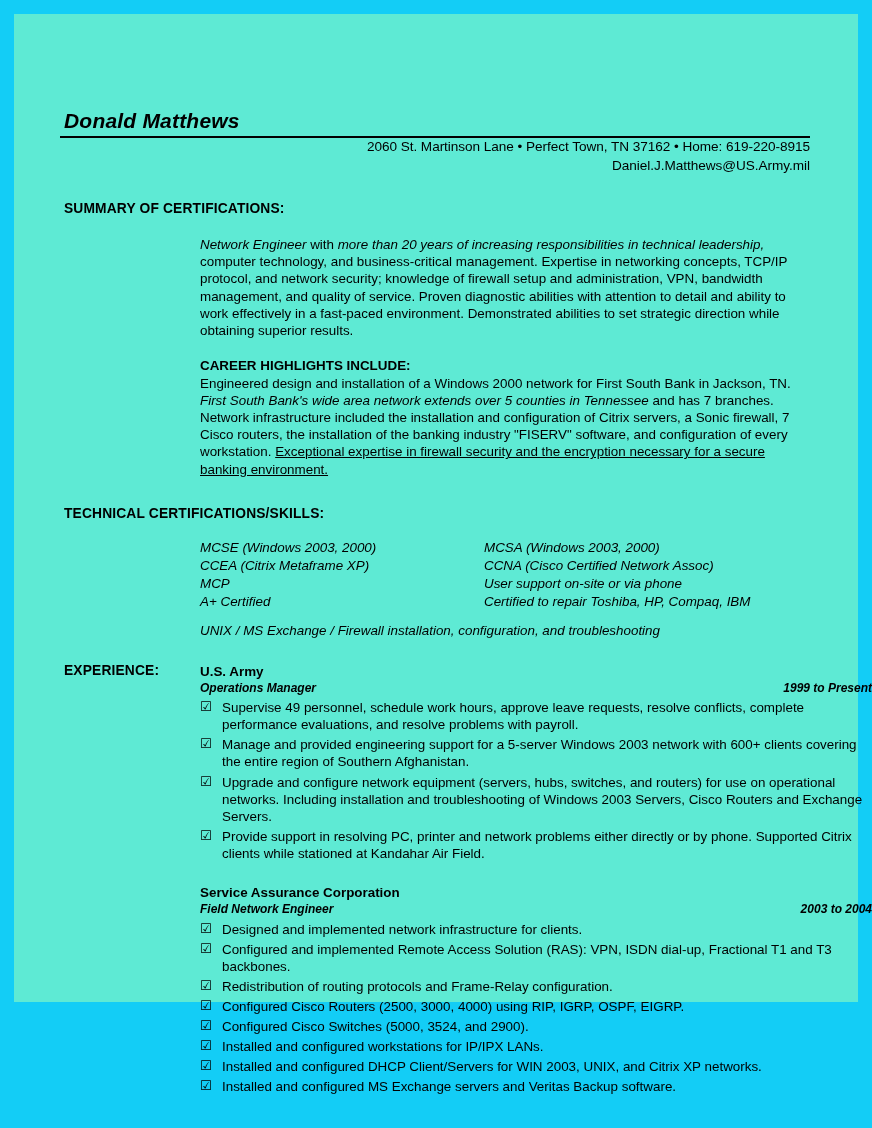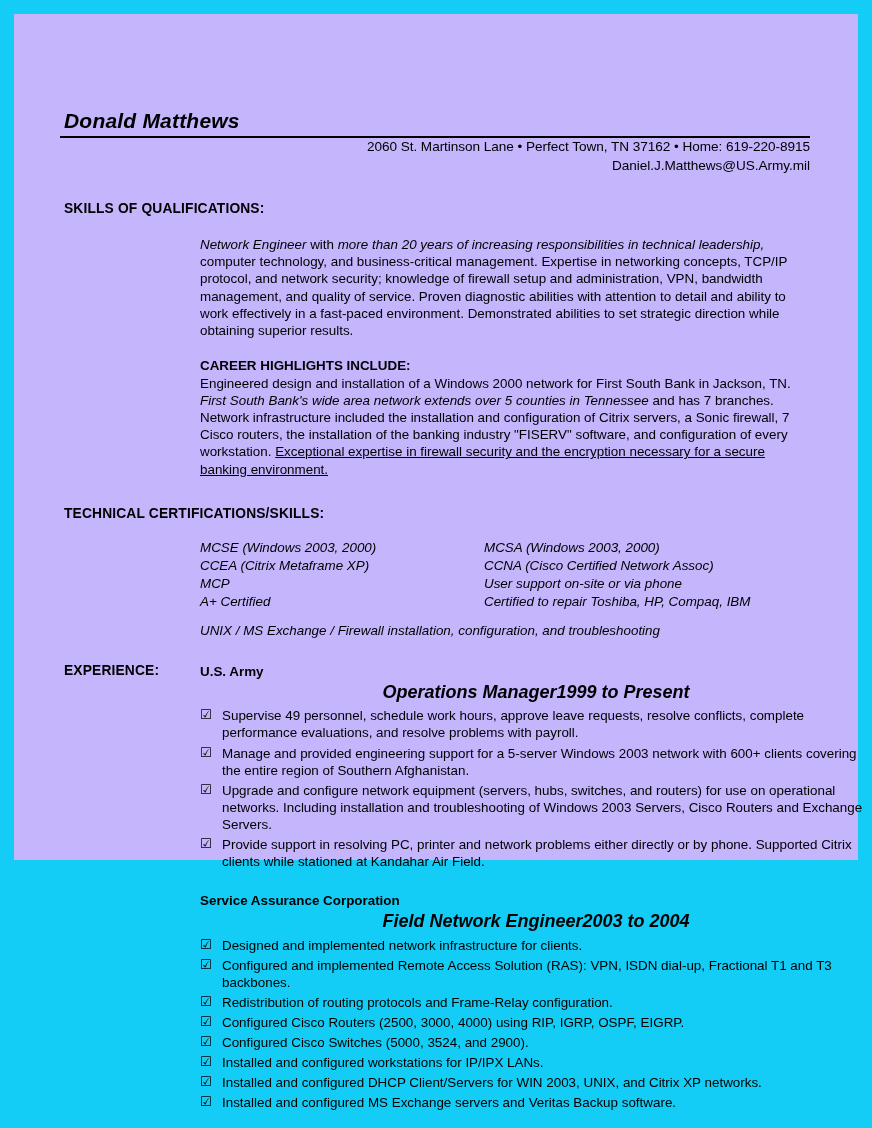--- a/index.html
+++ b/index.html
@@ -5,22 +5,22 @@
   html,body{margin:0;padding:0;}
   body{
     width:872px;height:1128px;
     background:#13cdf6;
     font-family:"Liberation Sans", sans-serif;
     overflow:hidden;
   }
   .page{
     position:absolute;
     left:14px;top:14px;
-    width:844px;height:846px;
-    background:#c4b5fd;
+    width:844px;height:988px;
+    background:#5eead4;
     box-sizing:border-box;
   }
   .sheet{
     position:absolute;
     left:46px;top:0;
     width:764px;
     color:#000;
   }
 
   
@@ -89,22 +89,22 @@
   .exp-label{
     position:absolute;
     font-size:13.8px;font-weight:bold;
     letter-spacing:.15px;
     left:4px;
   }
   .job{margin-left:140px;width:672px;}
   .job.first{padding-top:0;}
   .company{font-size:13.4px;font-weight:bold;line-height:1.3;}
   .title-row{
-    display:flex;justify-content:center;align-items:baseline;
-    font-size:18px;font-style:italic;font-weight:bold;
+    display:flex;justify-content:space-between;align-items:baseline;
+    font-size:12px;font-style:italic;font-weight:bold;
     line-height:1.35;
   }
   .dates{font-weight:bold;font-style:italic;white-space:nowrap;}
   ul.bul{
     list-style:none;
     margin:2px 0 0 0;padding:0;
   }
   ul.bul li{
     position:relative;
     padding-left:22px;
@@ -127,21 +127,21 @@
 
     <div class="name-row">
       <div class="name">Donald Matthews</div>
       <div class="rule"></div>
       <div class="contact">
         <div>2060 St. Martinson Lane • Perfect Town, TN  37162 • Home:  619-220-8915</div>
         <div>Daniel.J.Matthews@US.Army.mil</div>
       </div>
     </div>
 
-    <div class="sec-head sp-summary">SKILLS OF QUALIFICATIONS:</div>
+    <div class="sec-head sp-summary">SUMMARY OF CERTIFICATIONS:</div>
 
     <div class="body-block p1">
       <i>Network Engineer</i><span> with </span><i>more than 20 years of increasing responsibilities in technical leadership,</i><span> computer technology, and business-critical management.  Expertise in networking concepts, TCP/IP protocol, and network security; knowledge of firewall setup and administration, VPN, bandwidth management, and quality of service.  Proven diagnostic abilities with attention to detail and ability to work effectively in a fast-paced environment.  Demonstrated abilities to set strategic direction while obtaining superior results.</span>
     </div>
 
     <div class="body-block">
       <div class="sub-head">CAREER HIGHLIGHTS INCLUDE:</div>
       <div class="para">
         <span>Engineered design and installation of a Windows 2000 network for First South Bank in Jackson, TN.  </span><i>First South Bank's wide area network extends over 5 counties in Tennessee</i><span> and has 7 branches.  Network infrastructure included the installation and configuration of Citrix servers, a Sonic firewall, 7 Cisco routers, the installation of the banking industry "FISERV" software, and configuration of every workstation.  </span><span class="iu">Exceptional expertise in firewall security and the encryption necessary for a secure banking environment.</span>
       </div>

